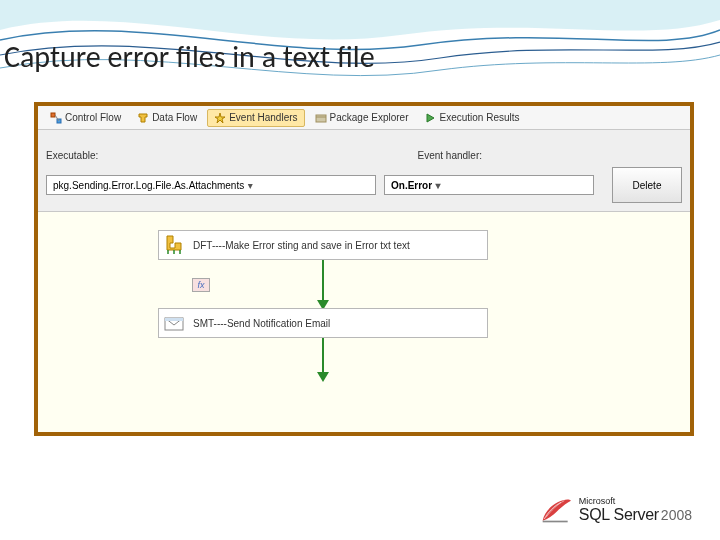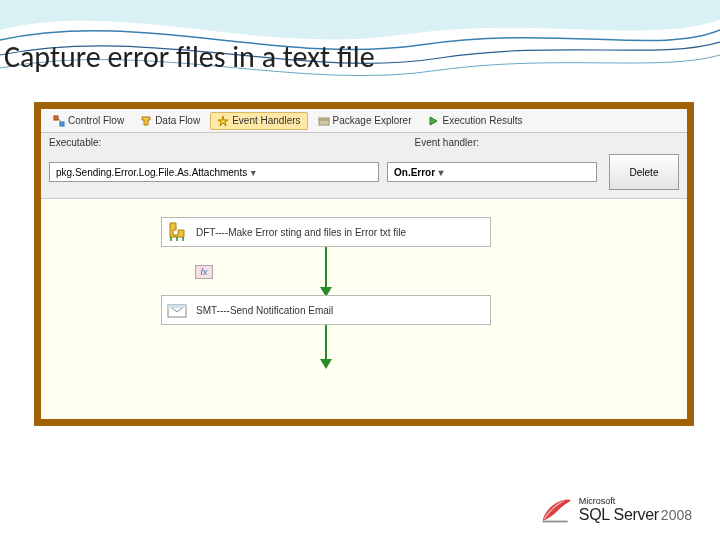--- a/index.html
+++ b/index.html
@@ -24,21 +24,21 @@
     left: 4px;
     font-size: 30px;
     font-family: "Segoe UI", Calibri, sans-serif;
     color: #222;
   }
   .ssis-panel {
     position: absolute;
     top: 102px;
     left: 34px;
     width: 660px;
-    border: 7px solid #a16207;
+    border: 4px solid #a16207;
     background: #86efac;
   }
   .tabs {
     display: flex;
     align-items: center;
     gap: 4px;
     padding: 3px 6px;
     height: 24px;
     border-bottom: 1px solid #c8c8c8;
     background: #f6f6f6;
@@ -63,21 +63,21 @@
   }
   .handler-row {
     display: flex;
     align-items: center;
     gap: 10px;
     padding: 4px 8px 2px;
     font-size: 10px;
     color: #333;
     background: #efefef;
   }
-  .handler-row .lbl { flex: 0 0 auto; }
+  .handler-row .lbl { flex: 0 0 auto; margin-top: 16px; }
   .handler-row .pad { flex: 1 1 auto; }
   .dropdowns-row {
     display: flex;
     align-items: center;
     gap: 8px;
     padding: 4px 8px 8px;
     background: #efefef;
     border-bottom: 1px solid #c8c8c8;
   }
   .dropdown {
@@ -257,21 +257,21 @@
 
   <div class="canvas">
 
     <div class="task task1">
       <span class="task-icon">
         <svg width="24" height="24">
             <path d="M5,3 L11,3 L11,10 L8,10 L8,15 L13,15 L13,10 L19,10 L19,17 L5,17 Z" fill="#f0c040" stroke="#b08000"></path>
             <path d="M6,17 L6,21 M12,17 L12,21 M18,17 L18,21" stroke="#2a8a2a" stroke-width="1.5"></path>
           </svg>
       </span>
-      <span>DFT----Make Error sting and files in Error txt file</span>
+      <span>DFT----Make Error sting and save in Error txt text</span>
     </div>
 
     <div class="fx-badge">fx</div>
 
     <div class="connector c1"></div>
     <div class="arrowhead a1"></div>
 
     <div class="task task2">
       <span class="task-icon">
         <svg width="24" height="24">

